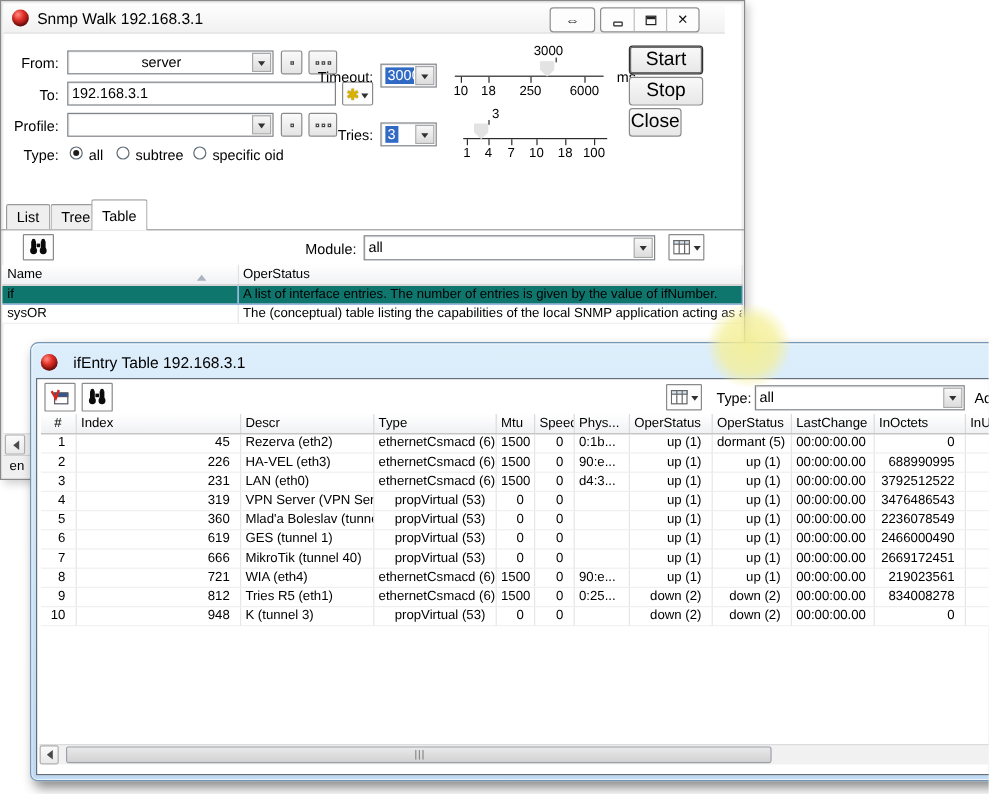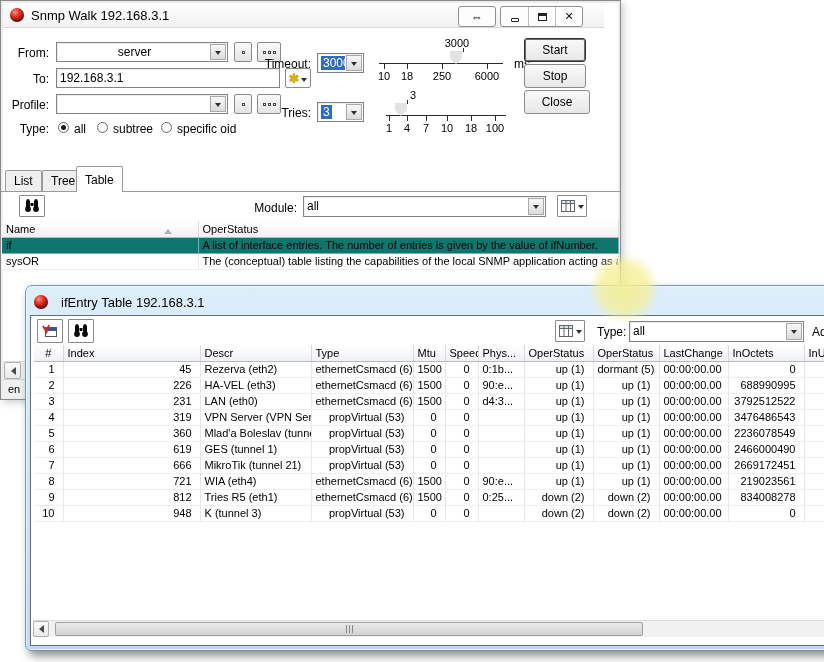--- a/index.html
+++ b/index.html
@@ -16,21 +16,21 @@
   .combo { position:absolute; background:#fff; border:1px solid #7f8489; box-shadow: inset 1px 1px 0 rgba(0,0,0,0.07); }
   .combo .cval { position:absolute; left:3px; right:18px; top:2px; height:15px; line-height:15px; overflow:hidden; white-space:nowrap; }
   .combo .cval.center { text-align:center; }
   .combo .cval .selblue { background:#316ac5; color:#fff; padding:0 2px; }
   .cbtn { position:absolute; right:1px; top:1px; bottom:1px; width:16px;
           background:linear-gradient(#f7f7f7,#dcdcdc); border:1px solid #a8a8a8;
           display:flex; align-items:center; justify-content:center; }
   .cbtn::after { content:""; width:0; height:0; border:3px solid transparent; border-top:4px solid #303030; margin-top:4px; }
 
   .btn { position:absolute; background:linear-gradient(#f9f9f9,#e7e7e7); border:1px solid #8a8a8a; border-radius:3px;
-         display:flex; align-items:center; justify-content:center; font-size:12px; cursor:default; }
+         display:flex; align-items:center; justify-content:center; font-size:16px; cursor:default; }
   .btn.default { border:1px solid #303030; box-shadow:0 0 0 1px #6c6c6c inset; }
   .toolbtn { position:absolute; background:#fdfdfd; border:1px solid #8a8a8a; border-radius:1px;
              display:flex; align-items:center; justify-content:center; }
 
   .radio { position:absolute; width:11px; height:11px; border-radius:50%; border:1px solid #5f6a73; background:#fff; }
   .radio.sel::after { content:""; position:absolute; left:2px; top:2px; width:5px; height:5px; border-radius:50%; background:#1c1c1c; }
 
   
   .win1 { position:absolute; left:0; top:0; width:621px; height:400px; background:#fff;
           border:1px solid #898989; box-shadow: inset 0 0 0 2px #ededed, 3px 3px 7px rgba(0,0,0,0.18); }
@@ -230,21 +230,21 @@
       <div class="sl-tlabel" style="left:-10px;">1</div>
       <div class="sl-tlabel" style="left:8px;">4</div>
       <div class="sl-tlabel" style="left:27px;">7</div>
       <div class="sl-tlabel" style="left:48px;">10</div>
       <div class="sl-tlabel" style="left:72px;">18</div>
       <div class="sl-tlabel" style="left:96px;">100</div>
     </div>
 
     <div class="btn default" style="left:523px; top:37px; width:62px; height:24px;">Start</div>
     <div class="btn" style="left:523px; top:63px; width:62px; height:24px;">Stop</div>
-    <div class="btn" style="left:523px; top:89px; width:66px; height:24px;">Close</div>
+    <div class="btn" style="left:523px; top:89px; width:44px; height:24px;">Close</div>
 
     <div class="tabs">
       <div class="tabline"></div>
       <div class="tab" style="left:4px;">List</div>
       <div class="tab" style="left:41px;">Tree</div>
       <div class="tab active" style="left:75px;">Table</div>
     </div>
 
     <div class="toolbtn" style="left:18px; top:194px; width:26px; height:22px;">
       <svg width="16" height="16" viewBox="0 0 16 16">
@@ -462,21 +462,21 @@
                 <td></td>
                 <td>up (1)</td>
                 <td>up (1)</td>
                 <td>00:00:00.00</td>
                 <td>2466000490</td>
                 <td></td>
               </tr>
               <tr>
                 <td>7</td>
                 <td>666</td>
-                <td>MikroTik (tunnel 21)</td>
+                <td>MikroTik (tunnel 40)</td>
                 <td>propVirtual (53)</td>
                 <td>0</td>
                 <td>0</td>
                 <td></td>
                 <td>up (1)</td>
                 <td>up (1)</td>
                 <td>00:00:00.00</td>
                 <td>2669172451</td>
                 <td></td>
               </tr>

